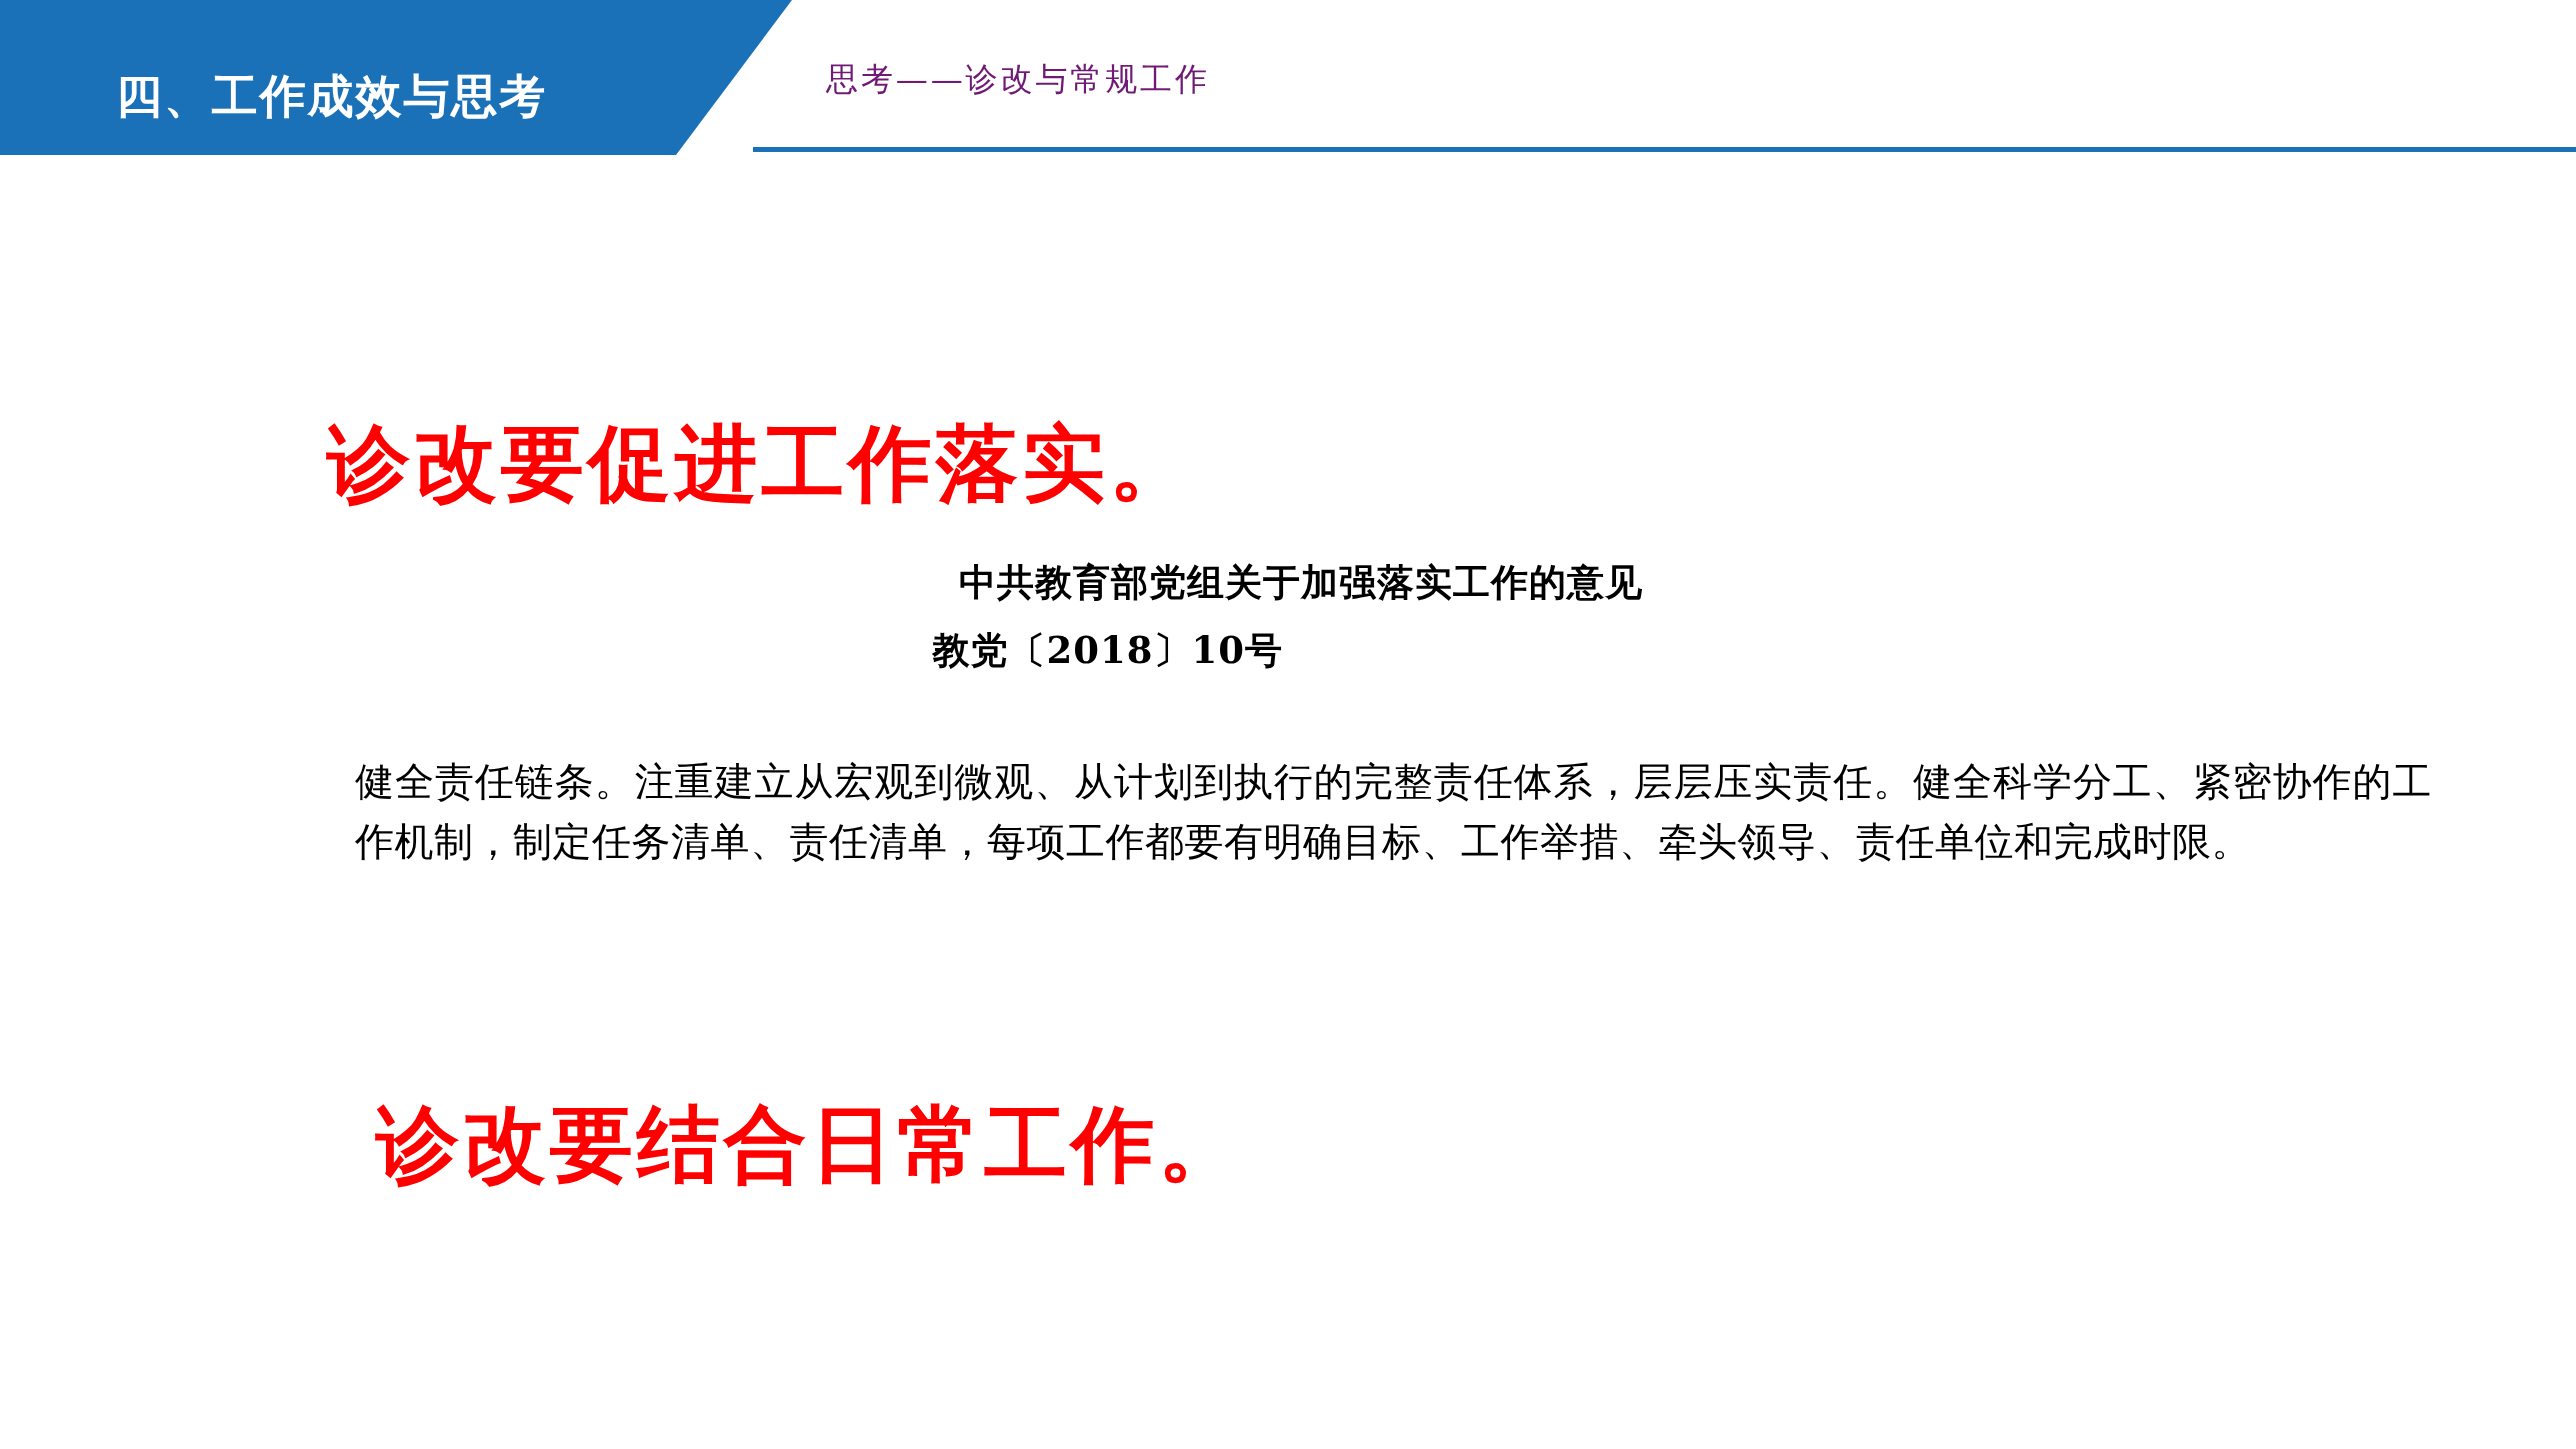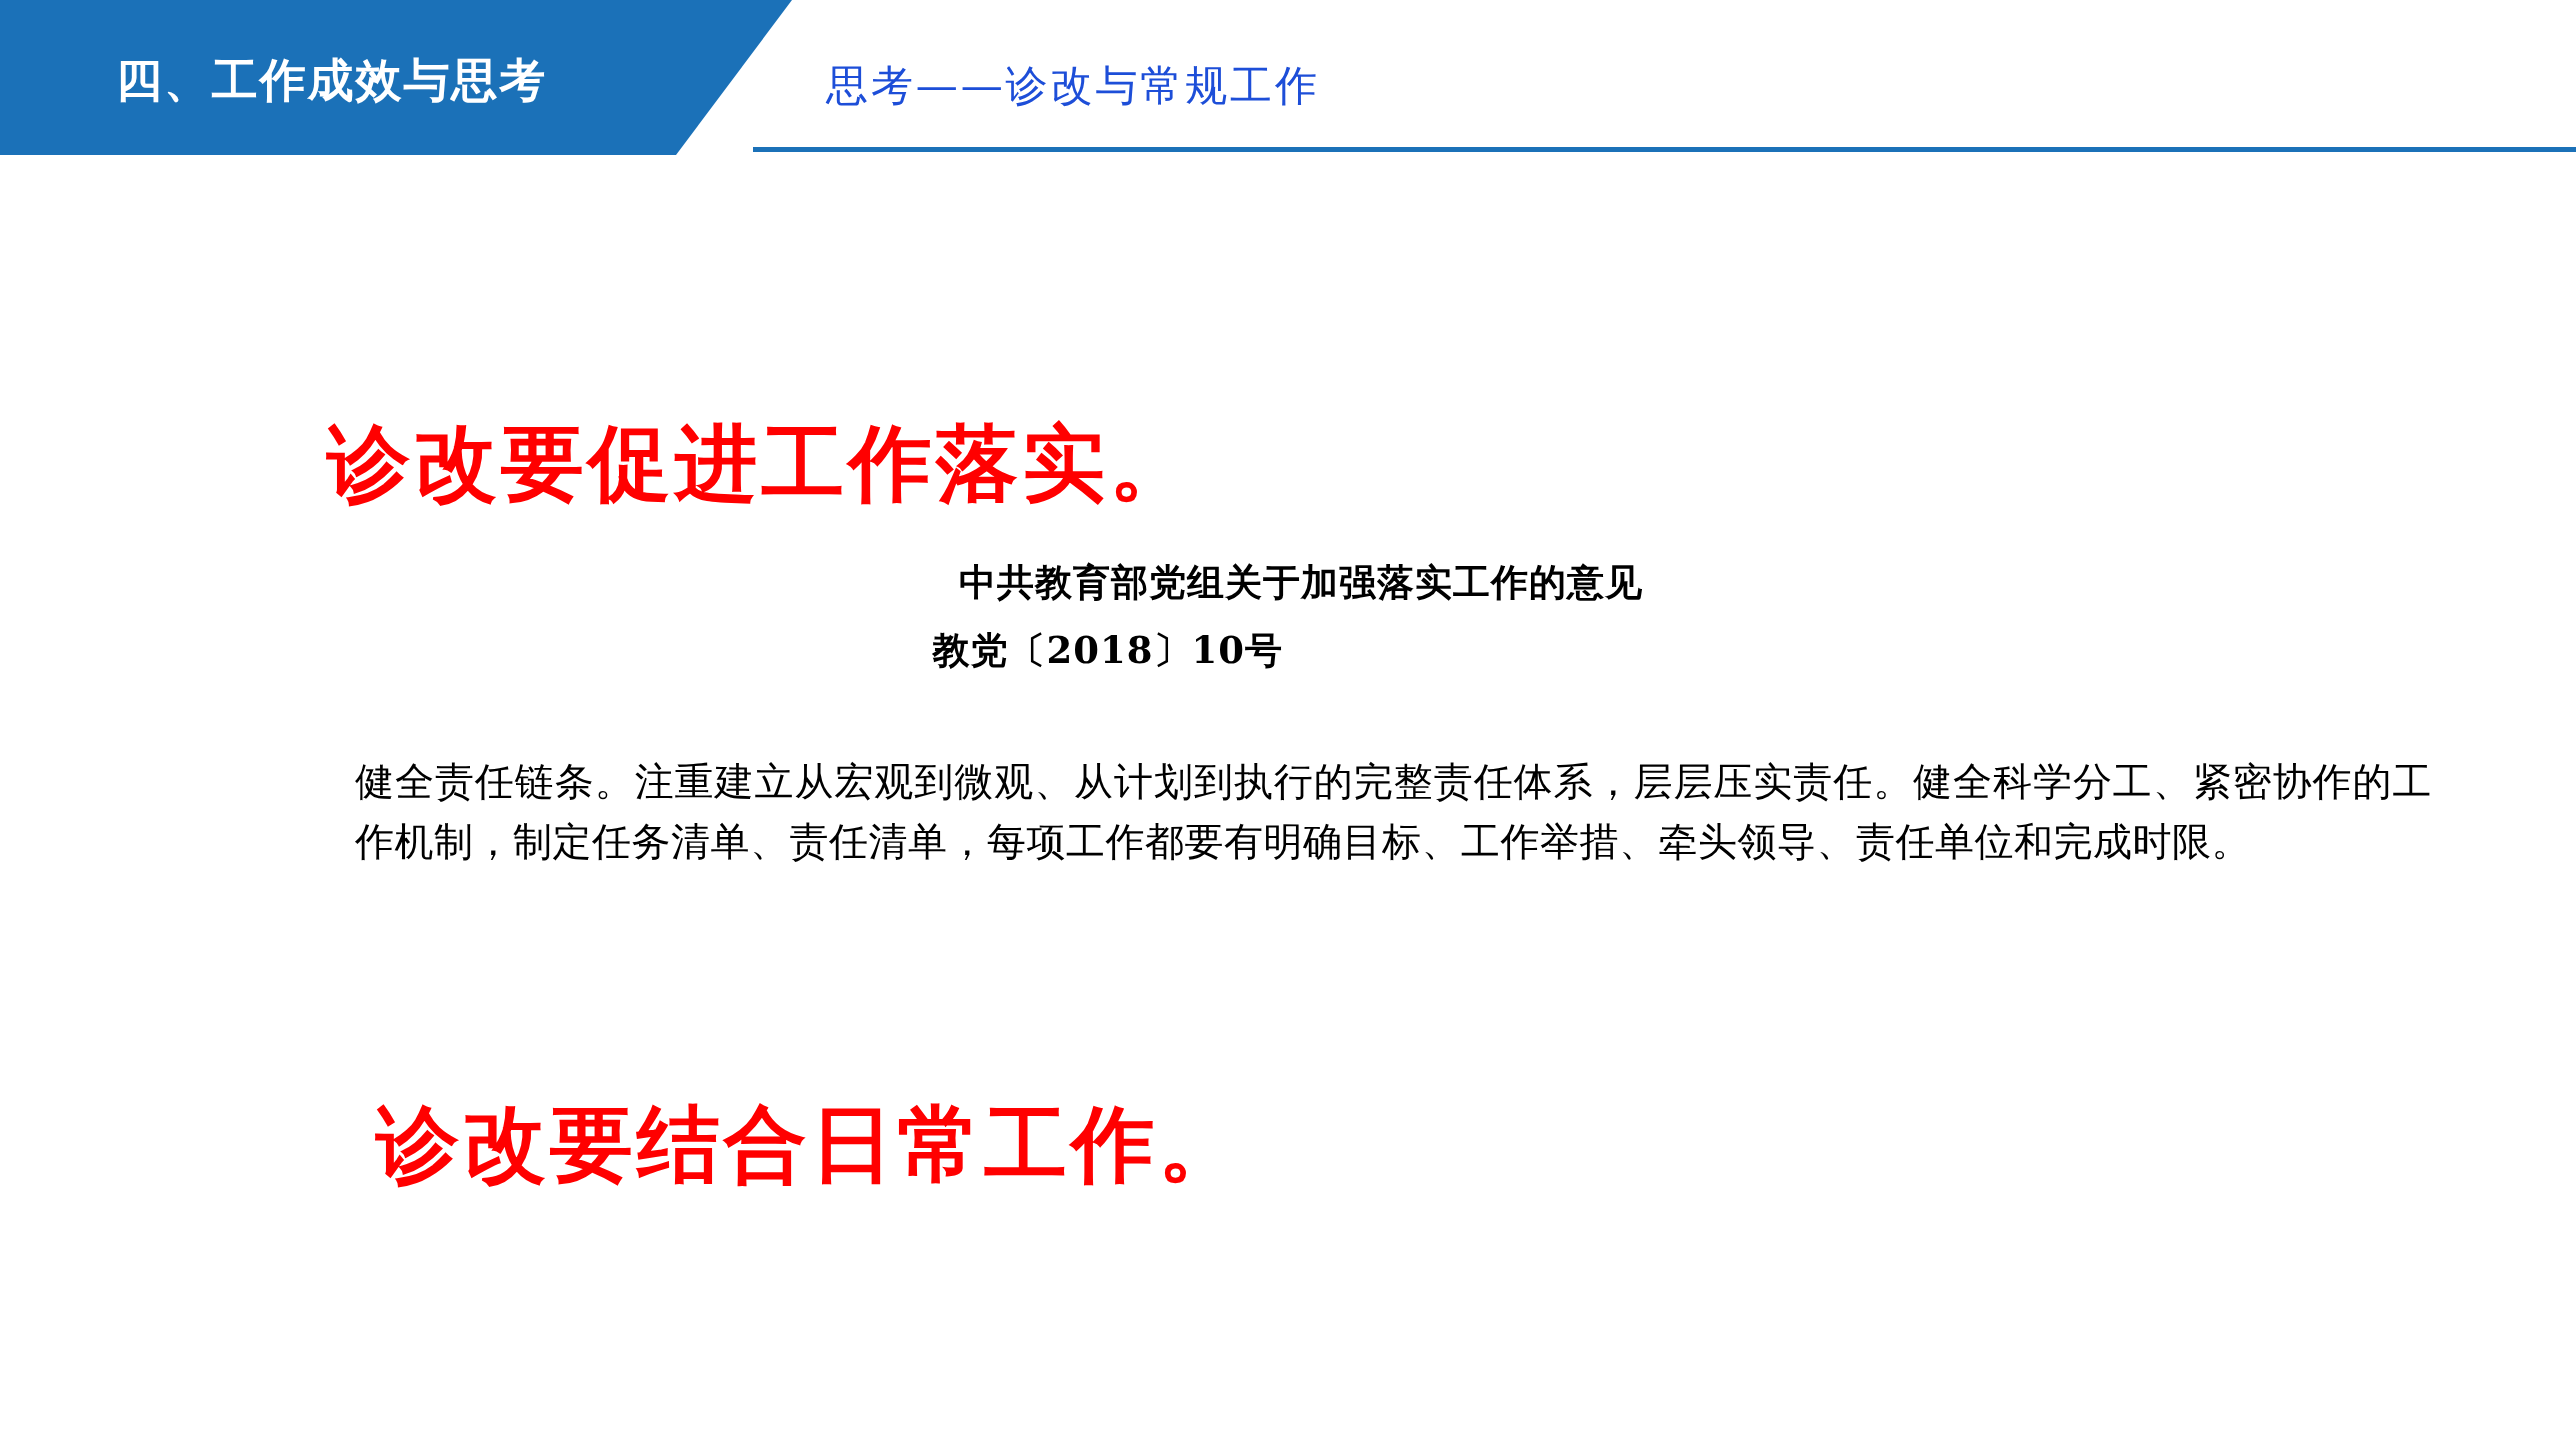--- a/index.html
+++ b/index.html
@@ -31,36 +31,36 @@
     width: 792px;
     height: 155px;
     background: #1B71B8;
     -webkit-clip-path: polygon(0 0, 792px 0, 676px 155px, 0 155px);
     clip-path: polygon(0 0, 792px 0, 676px 155px, 0 155px);
   }
 
   .header-tab-label {
     position: absolute;
     left: 116px;
-    top: 50px;
+    top: 66px;
     font-family: "DejaVu Sans", "Liberation Sans", sans-serif;
     font-size: 46px;
     font-weight: bold;
     color: #ffffff;
     letter-spacing: 1.9px;
     white-space: nowrap;
   }
 
   .header-subtitle {
     position: absolute;
     left: 826px;
     top: 58px;
     font-family: "DejaVu Serif", "Liberation Serif", serif;
-    font-size: 42px;
-    color: #1d4ed8;
+    font-size: 32px;
+    color: #701a75;
     letter-spacing: 2.9px;
     white-space: nowrap;
   }
 
   .header-rule {
     position: absolute;
     left: 753px;
     top: 147px;
     right: 0;
     height: 4.8px;

